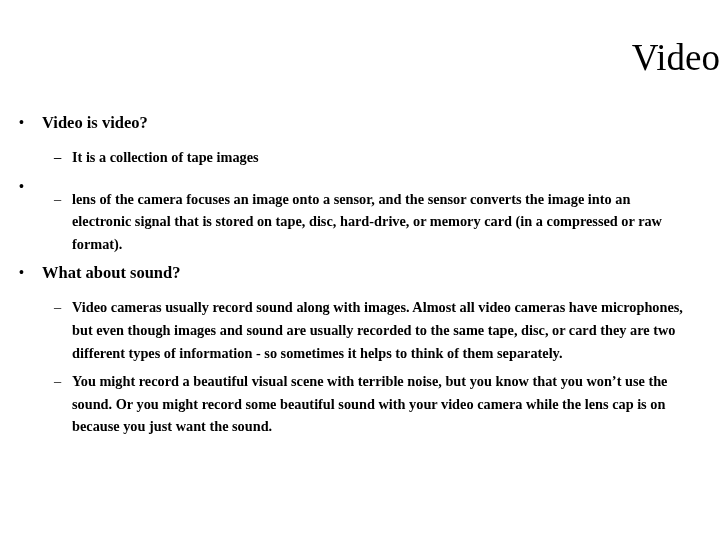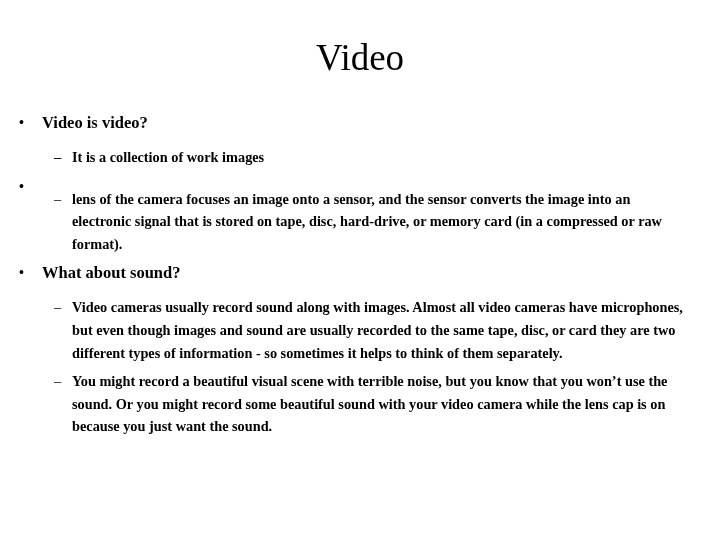--- a/index.html
+++ b/index.html
@@ -18,21 +18,21 @@
     position: relative;
     width: 720px;
     height: 540px;
     background: #ffffff;
   }
   .slide-title {
     position: absolute;
     top: 36px;
     left: 0;
     width: 720px;
-    text-align: center;
+    text-align: right;
     font-family: "Liberation Serif", "DejaVu Serif", serif;
     font-size: 37px;
     font-weight: normal;
     line-height: 44px;
     letter-spacing: 0px;
     color: #000000;
   }
   .body-area {
     position: absolute;
     top: 112px;
@@ -94,21 +94,21 @@
     <div class="lvl1">
       <span class="marker">•</span>
       <span>Video is video?</span>
     </div>
     <div class="grp-gap-a"></div>
     <div class="lvl2">
       <span class="marker">–</span>
     </div>
     <div class="lvl2">
       <span class="marker">–</span>
-      <span>It is a collection of work images</span>
+      <span>It is a collection of tape images</span>
     </div>
 
     <div class="grp-gap-b"></div>
 
     <div class="lvl1">
       <span class="marker">•</span>
     </div>
     <div class="grp-gap-c"></div>
     <div class="lvl2">
       <span class="marker">–</span>

